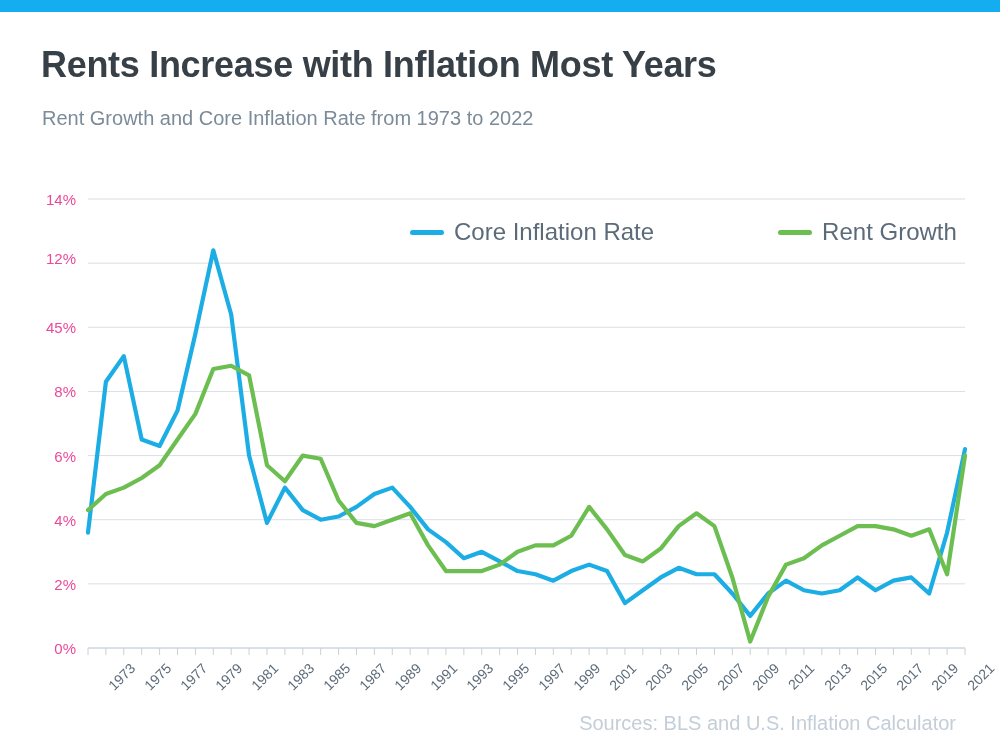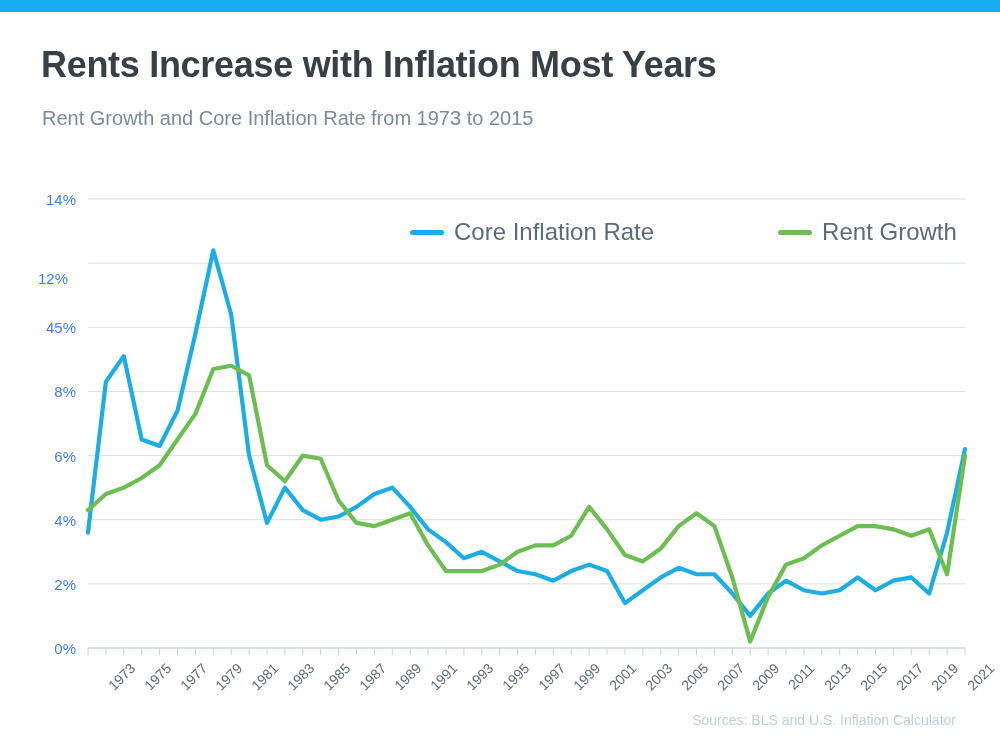--- a/index.html
+++ b/index.html
@@ -58,21 +58,21 @@
     font-size: 24px;
     color: #5c6b7a;
     white-space: nowrap;
   }
   .ylabel {
     position: absolute;
     right: 0;
     width: 46px;
     text-align: right;
     font-size: 15px;
-    color: #3b82f6;
+    color: #ec4899;
     transform: translateY(-50%);
     white-space: nowrap;
   }
   #ylabels {
     position: absolute;
     left: 30px; top: 0;
     width: 46px; height: 750px;
   }
   #xlabels {
     position: absolute;
@@ -84,35 +84,35 @@
     font-size: 14px;
     color: #5c6b7a;
     white-space: nowrap;
     transform-origin: right top;
     transform: rotate(-45deg);
     text-align: right;
   }
   #source {
     position: absolute;
     right: 32px; top: 712px;
-    font-size: 14px;
+    font-size: 20px;
     color: #c3ced8;
     white-space: nowrap;
   }
   svg { display: block; }
 </style>
 </head>
 <body>
 
 <div id="page">
 
   <div id="top-banner"></div>
 
   <div id="title">Rents Increase with Inflation Most Years</div>
-  <div id="subtitle">Rent Growth and Core Inflation Rate from 1973 to 2015</div>
+  <div id="subtitle">Rent Growth and Core Inflation Rate from 1973 to 2022</div>
 
   <div id="chart-area">
     <svg id="chart-svg" width="1000" height="750">
         <g>
           <line x1="88" x2="965" y1="648" y2="648" stroke="#d9dfe4" stroke-width="1"></line>
           <line x1="88" x2="965" y1="583.8571428571429" y2="583.8571428571429" stroke="#d9dfe4" stroke-width="1"></line>
           <line x1="88" x2="965" y1="519.7142857142858" y2="519.7142857142858" stroke="#d9dfe4" stroke-width="1"></line>
           <line x1="88" x2="965" y1="455.57142857142856" y2="455.57142857142856" stroke="#d9dfe4" stroke-width="1"></line>
           <line x1="88" x2="965" y1="391.42857142857144" y2="391.42857142857144" stroke="#d9dfe4" stroke-width="1"></line>
           <line x1="88" x2="965" y1="327.2857142857143" y2="327.2857142857143" stroke="#d9dfe4" stroke-width="1"></line>
@@ -177,21 +177,21 @@
       </svg>
   </div>
 
   <div id="ylabels">
       <div class="ylabel" style="top: 648px;">0%</div>
       <div class="ylabel" style="top: 583.857px;">2%</div>
       <div class="ylabel" style="top: 519.714px;">4%</div>
       <div class="ylabel" style="top: 455.571px;">6%</div>
       <div class="ylabel" style="top: 391.429px;">8%</div>
       <div class="ylabel" style="top: 327.286px;">45%</div>
-      <div class="ylabel" style="top: 278px; text-align: center;">12%</div>
+      <div class="ylabel" style="top: 258px;">12%</div>
       <div class="ylabel" style="top: 199px;">14%</div>
     </div>
   <div id="xlabels">
       <div class="xlabel" style="left: 96px; top: 660px;">1973</div>
       <div class="xlabel" style="left: 131.796px; top: 660px;">1975</div>
       <div class="xlabel" style="left: 167.592px; top: 660px;">1977</div>
       <div class="xlabel" style="left: 203.388px; top: 660px;">1979</div>
       <div class="xlabel" style="left: 239.184px; top: 660px;">1981</div>
       <div class="xlabel" style="left: 274.98px; top: 660px;">1983</div>
       <div class="xlabel" style="left: 310.776px; top: 660px;">1985</div>

